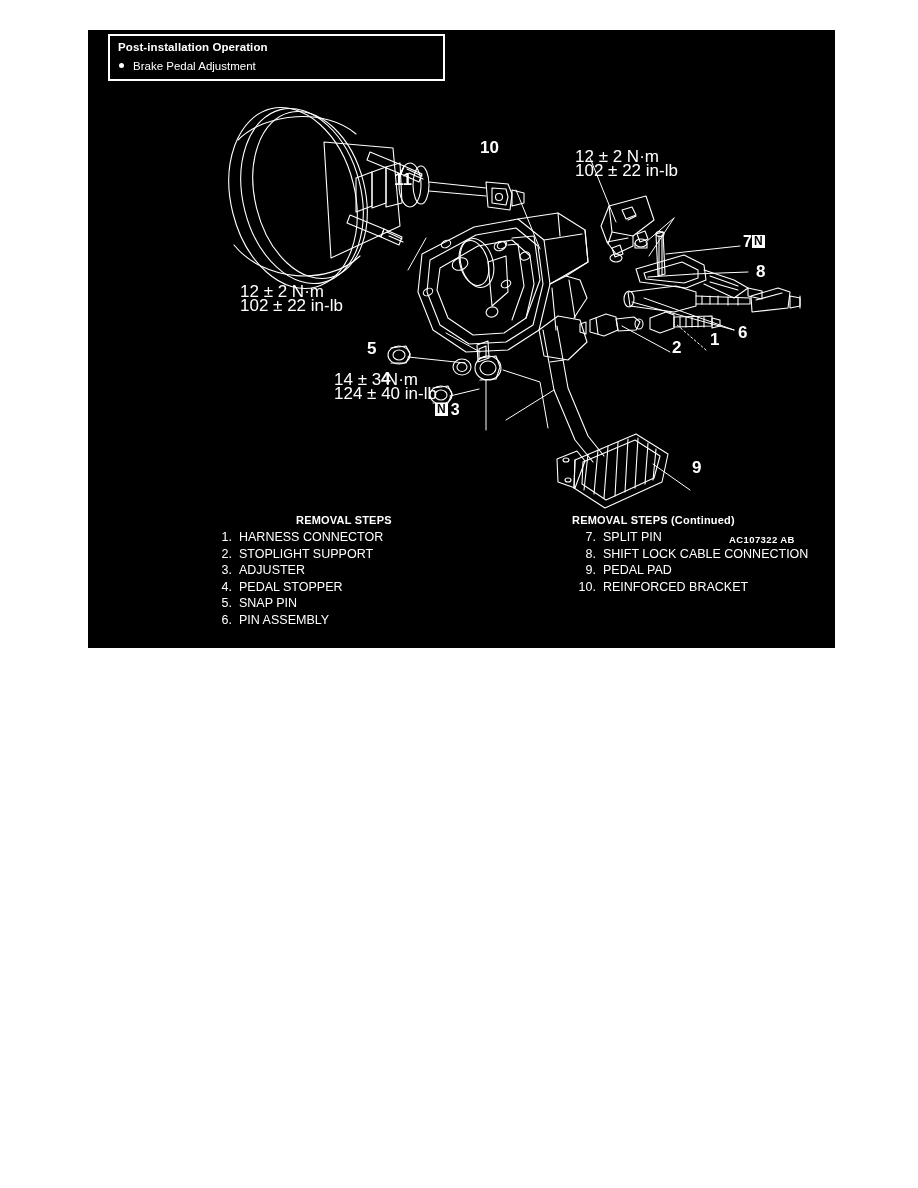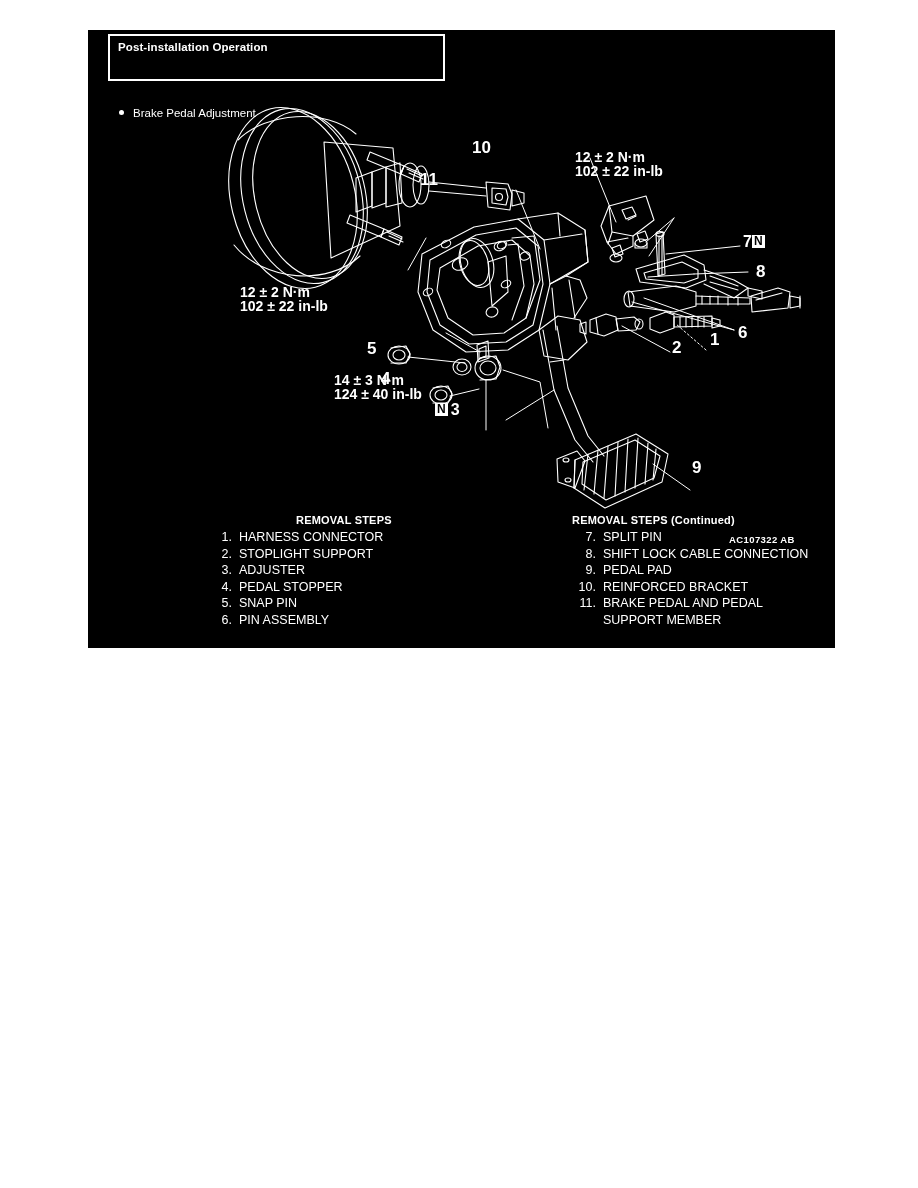--- a/index.html
+++ b/index.html
@@ -52,21 +52,20 @@
     letter-spacing: 0.1px;
     white-space: nowrap;
   }
   #note-bullet-row {
     position: absolute;
     left: 9px;
     top: 24px;
     color: #ffffff;
     font-size: 11.5px;
     white-space: nowrap;
-    margin-top: 47px;
   }
   #note-bullet-row .dot {
     display: inline-block;
     width: 5px;
     height: 5px;
     border-radius: 50%;
     background: #ffffff;
     vertical-align: middle;
     margin-right: 9px;
     position: relative;
@@ -78,22 +77,22 @@
     position: absolute;
     color: #ffffff;
     white-space: nowrap;
     font-family: "Liberation Sans", sans-serif;
   }
   .callout {
     font-size: 17px;
     font-weight: bold;
   }
   .torque {
-    font-size: 14px;
-    font-weight: bold;
+    font-size: 17px;
+    font-weight: normal;
     line-height: 14px;
   }
   .partcode {
     font-size: 9.5px;
     font-weight: bold;
     letter-spacing: 0.4px;
   }
 
   
   .nbox {
@@ -397,23 +396,23 @@
     <div class="dtext torque" style="left:152px; top:255px;">
       <div>12 ± 2 N·m</div>
       <div>102 ± 22 in-lb</div>
     </div>
 
     <div class="dtext torque" style="left:246px; top:343px;">
       <div>14 ± 3 N·m</div>
       <div>124 ± 40 in-lb</div>
     </div>
 
-    <div class="dtext callout" style="left:384px; top:108px;">10</div>
-
-    <div class="dtext callout" style="left:332px; top:140px;">11</div>
+    <div class="dtext callout" style="left:392px; top:108px;">10</div>
+
+    <div class="dtext callout" style="left:306px; top:140px;">11</div>
 
     <div class="nmark" style="left:655px; top:203px;">
       <span>7</span><span class="nbox">N</span>
     </div>
 
     <div class="dtext callout" style="left:668px; top:232px;">8</div>
 
     <div class="dtext callout" style="left:650px; top:293px;">6</div>
 
     <div class="dtext callout" style="left:622px; top:300px;">1</div>
@@ -444,18 +443,17 @@
       </ol>
     </div>
 
     <div class="steps" id="steps-right">
       <div class="hdr">REMOVAL STEPS (Continued)</div>
       <ol>
         <li><span class="num">7.</span><span class="lbl">SPLIT PIN</span></li>
         <li><span class="num">8.</span><span class="lbl">SHIFT LOCK CABLE CONNECTION</span></li>
         <li><span class="num">9.</span><span class="lbl">PEDAL PAD</span></li>
         <li><span class="num">10.</span><span class="lbl">REINFORCED BRACKET</span></li>
-        <li><span class="num">11.</span><span class="lbl"><span>BRAKE PEDAL AND PEDAL</span><span class="l2">SUPPORT MEMBER</span></span></li>
       </ol>
     </div>
 
   </div>
 </div>
 
 </body></html>

